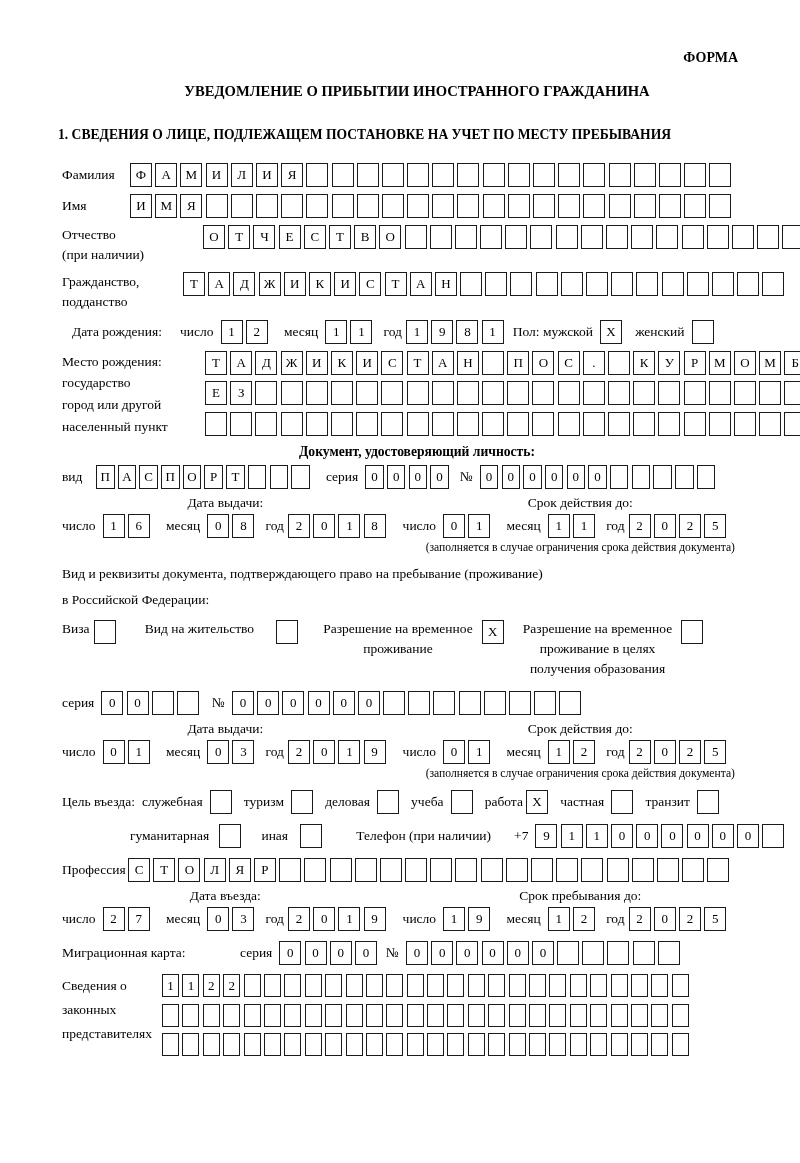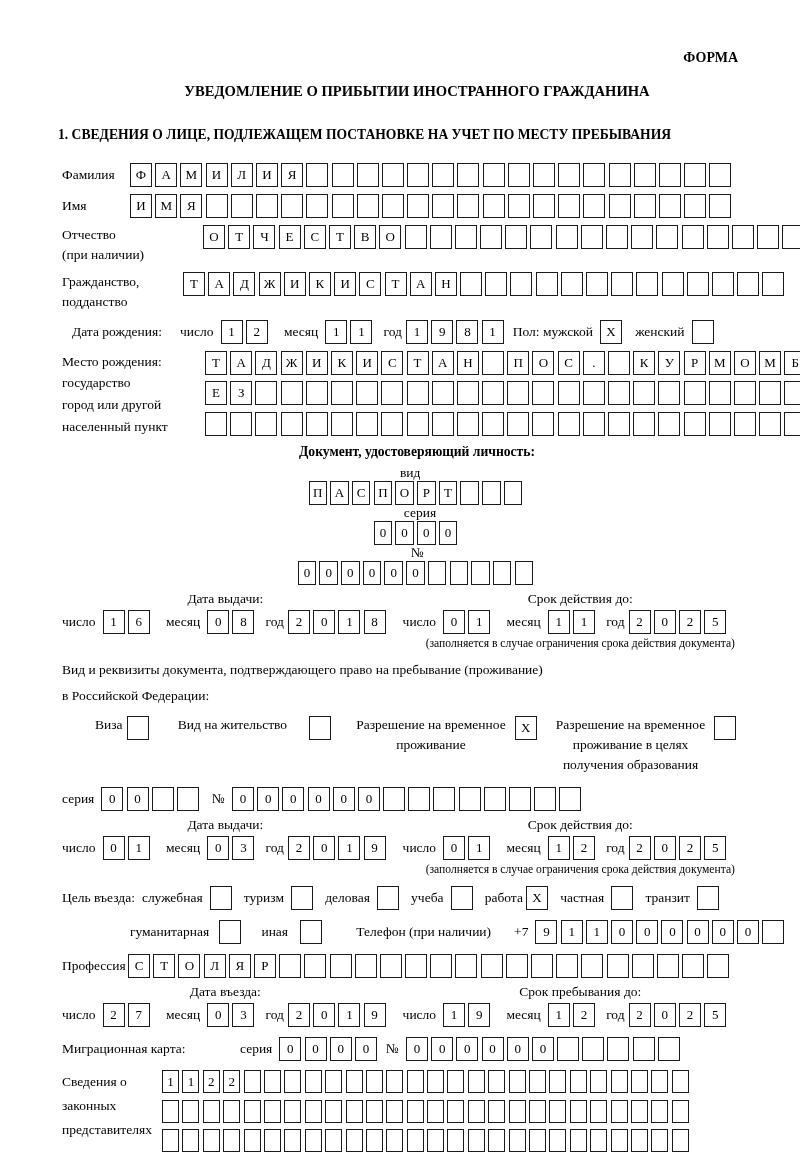--- a/index.html
+++ b/index.html
@@ -39,21 +39,21 @@
   .dcol{display:flex;flex-direction:column;}
   .dcol.left{width:46%;}
   .dcol.right{width:54%;}
   .dtitle{text-align:center;margin-bottom:3px;}
   .dline{display:flex;align-items:center;white-space:nowrap;}
   .dcol.left .dline{margin-left:0;}
   .dcol.right .dline{margin-left:14px;}
   .note{font-size:11.6px;text-align:center;margin-top:3px;}
   
   .resrow{display:flex;align-items:flex-start;margin-top:8px;font-size:13.5px;}
-  .resitem{display:flex;align-items:flex-start;margin-left:33px;}
+  .resitem{display:flex;align-items:flex-start;}
   .resitem .rlabel{text-align:center;line-height:1.5;}
   .resitem .boxes{margin-left:9px;margin-top:1px;}
   
   .purpose{display:flex;align-items:center;margin-top:10px;font-size:13.5px;white-space:nowrap;}
   .purpose .pitem{display:flex;align-items:center;margin-right:9px;}
   .purpose .pitem .boxes{margin-left:7px;}
   .indent{margin-left:68px;}
   .plain{font-size:13.5px;line-height:1.5;}
   .mt6{margin-top:6px;} .mt10{margin-top:10px;}
 </style>
@@ -309,21 +309,21 @@
           <span class="box"></span>
           <span class="box"></span>
           <span class="box"></span>
           <span class="box"></span>
         </span>
     </span>
   </div>
 
   <div class="center-bold" style="margin-top:2px;">Документ, удостоверяющий личность:</div>
 
-  <div class="fieldrow narrow" style="margin-top:5px;flex-direction:column;">
+  <div class="fieldrow narrow" style="margin-top:5px;">
     <span class="lblcol" style="width:34px;">вид</span>
     <span class="boxes">
         <span class="box">П</span>
         <span class="box">А</span>
         <span class="box">С</span>
         <span class="box">П</span>
         <span class="box">О</span>
         <span class="box">Р</span>
         <span class="box">Т</span>
         <span class="box"></span>

